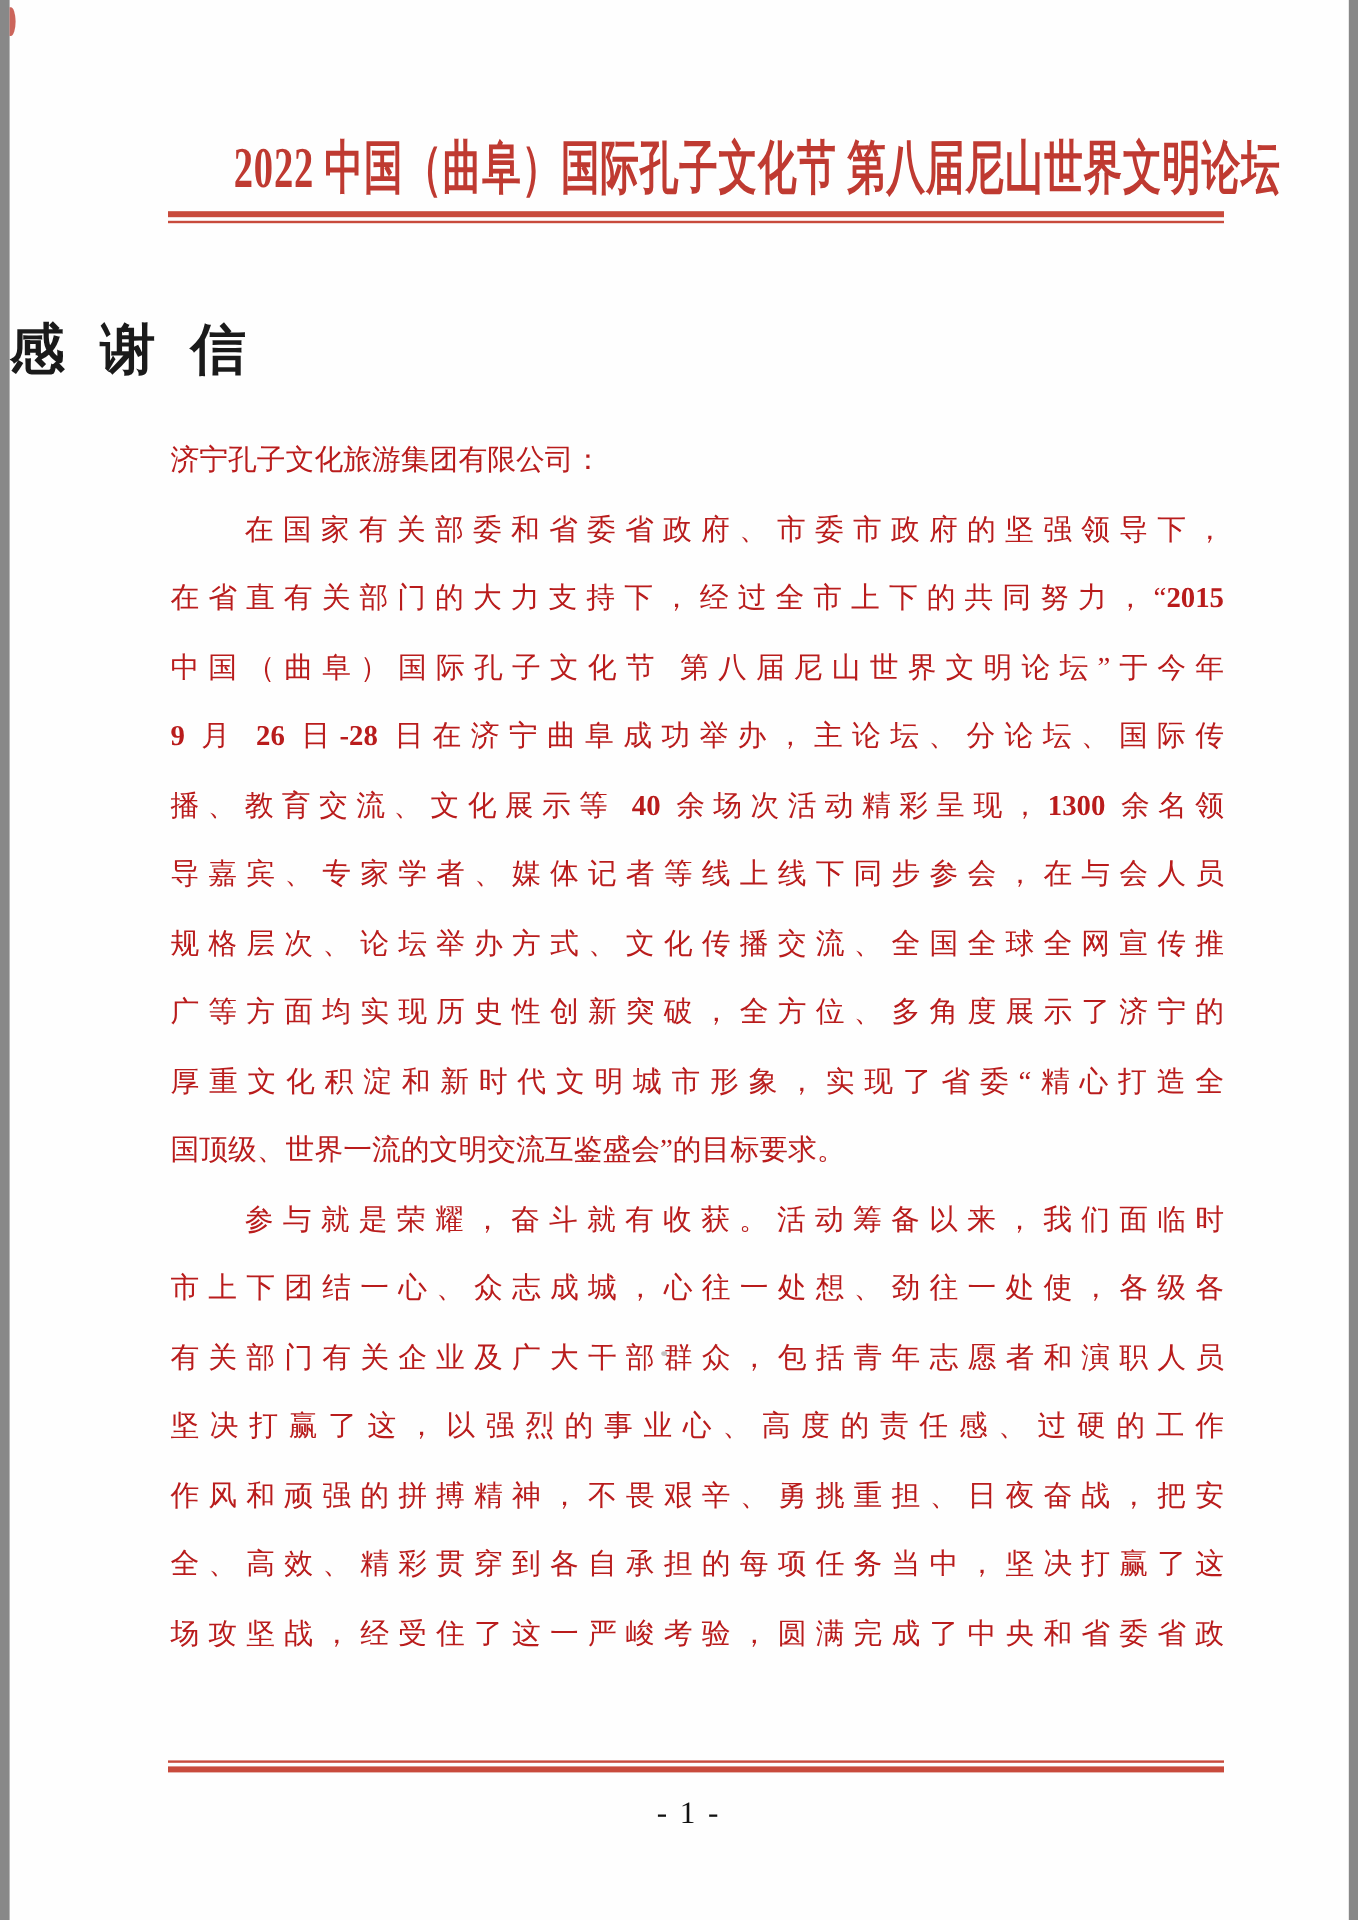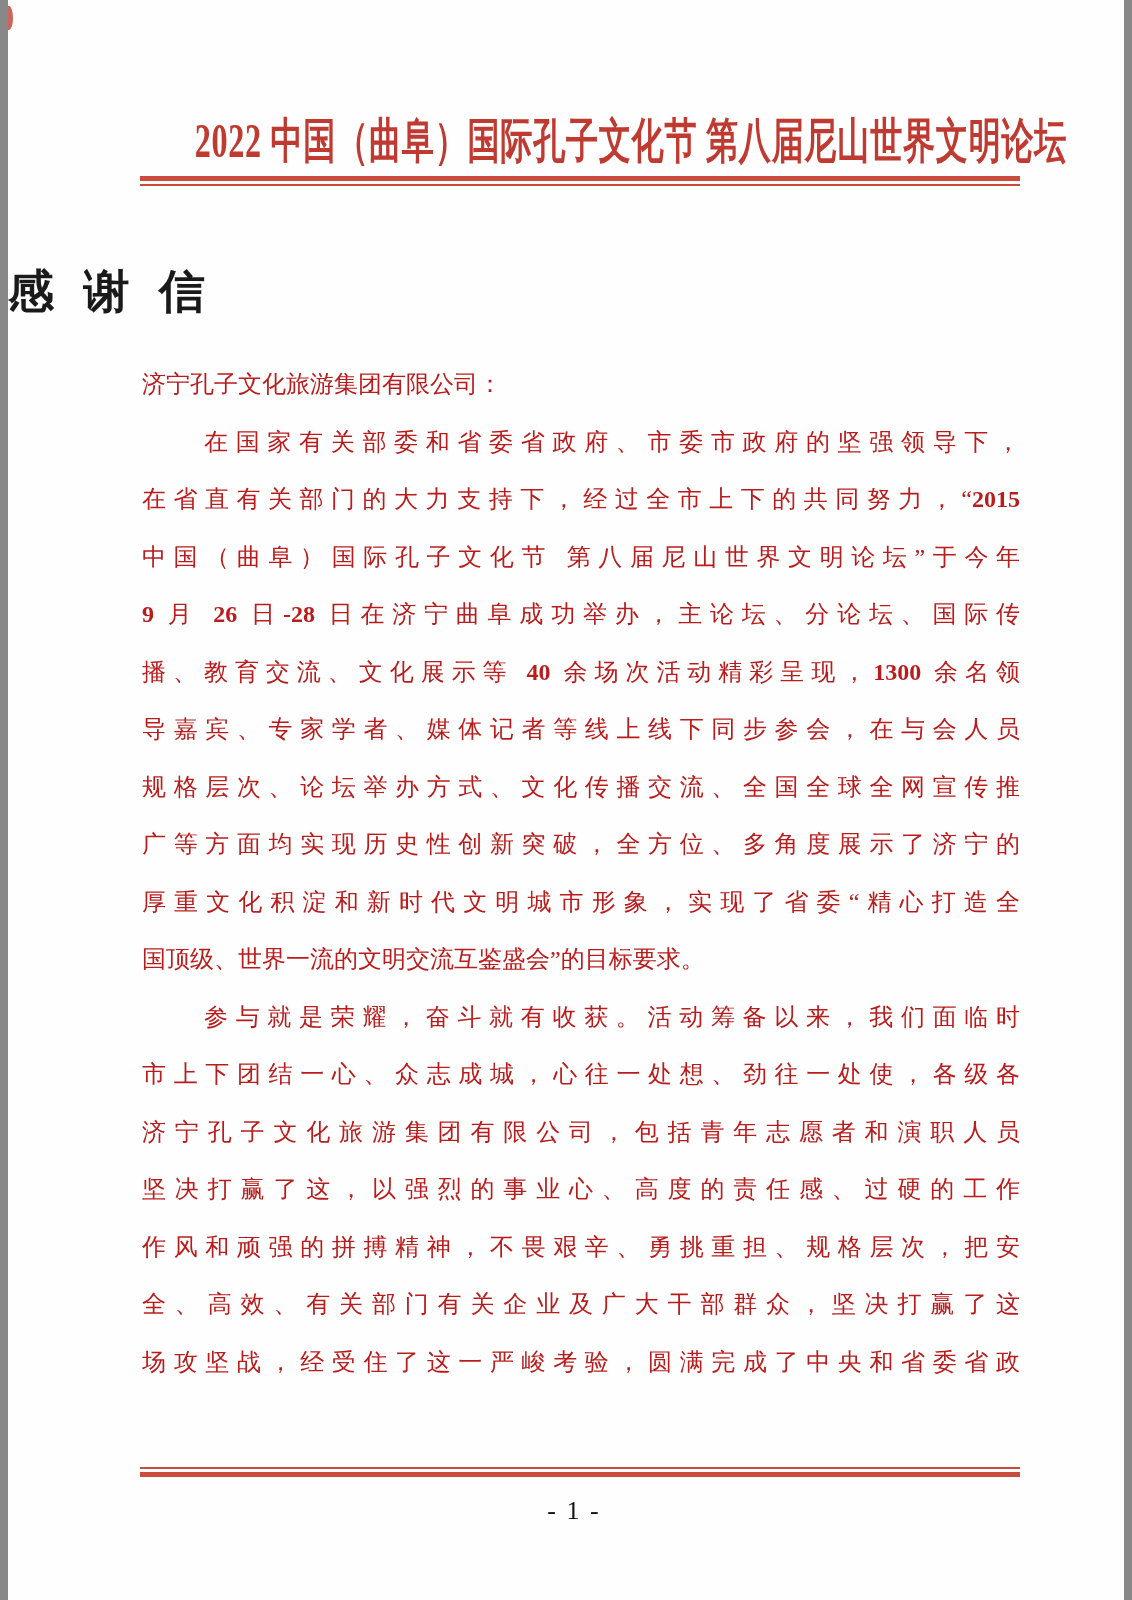--- a/index.html
+++ b/index.html
@@ -94,24 +94,24 @@
       <div class="bodyline just"><span>中国（曲阜）国际孔子文化节 第八届尼山世界文明论坛”于今年</span></div>
       <div class="bodyline just"><b class="num">9</b><span> 月 </span><b class="num">26</b><span> 日</span><b class="num">-28</b><span> 日在济宁曲阜成功举办，主论坛、分论坛、国际传</span></div>
       <div class="bodyline just"><span>播、教育交流、文化展示等 </span><b class="num">40</b><span> 余场次活动精彩呈现，</span><b class="num">1300</b><span> 余名领</span></div>
       <div class="bodyline just"><span>导嘉宾、专家学者、媒体记者等线上线下同步参会，在与会人员</span></div>
       <div class="bodyline just"><span>规格层次、论坛举办方式、文化传播交流、全国全球全网宣传推</span></div>
       <div class="bodyline just"><span>广等方面均实现历史性创新突破，全方位、多角度展示了济宁的</span></div>
       <div class="bodyline just"><span>厚重文化积淀和新时代文明城市形象，实现了省委“精心打造全</span></div>
       <div class="bodyline"><span>国顶级、世界一流的文明交流互鉴盛会”的目标要求。</span></div>
       <div class="bodyline just ind"><span>参与就是荣耀，奋斗就有收获。活动筹备以来，我们面临时</span></div>
       <div class="bodyline just"><span>市上下团结一心、众志成城，心往一处想、劲往一处使，各级各</span></div>
-      <div class="bodyline just"><span>济宁孔子文化旅游集团有限公司，包括青年志愿者和演职人员</span></div>
+      <div class="bodyline just"><span>有关部门有关企业及广大干部群众，包括青年志愿者和演职人员</span></div>
       <div class="bodyline just"><span>坚决打赢了这，以强烈的事业心、高度的责任感、过硬的工作</span></div>
-      <div class="bodyline just"><span>作风和顽强的拼搏精神，不畏艰辛、勇挑重担、规格层次，把安</span></div>
-      <div class="bodyline just"><span>全、高效、有关部门有关企业及广大干部群众，坚决打赢了这</span></div>
+      <div class="bodyline just"><span>作风和顽强的拼搏精神，不畏艰辛、勇挑重担、日夜奋战，把安</span></div>
+      <div class="bodyline just"><span>全、高效、精彩贯穿到各自承担的每项任务当中，坚决打赢了这</span></div>
       <div class="bodyline just"><span>场攻坚战，经受住了这一严峻考验，圆满完成了中央和省委省政</span></div>
     </div>
 
   <div class="rules rules-footer">
     <div class="rule thin" style="background: rgb(200, 75, 60);"></div>
     <div class="rule gap"></div>
     <div class="rule thick" style="background: rgb(200, 75, 60);"></div>
   </div>
 
   <div class="page-number">- 1 -</div>

